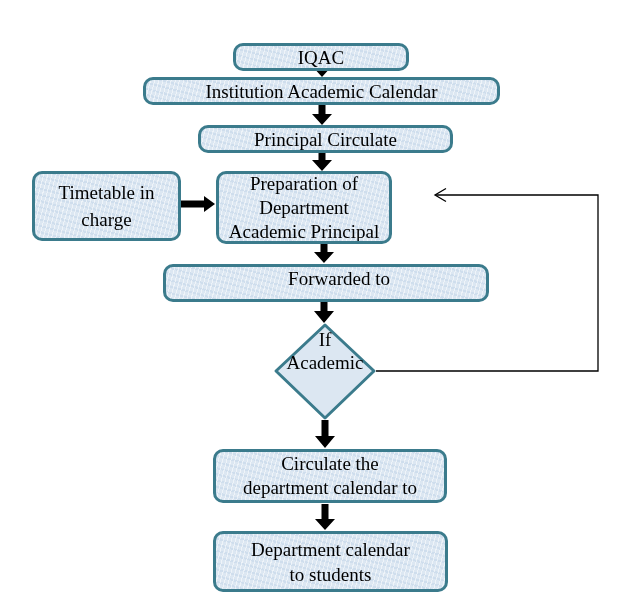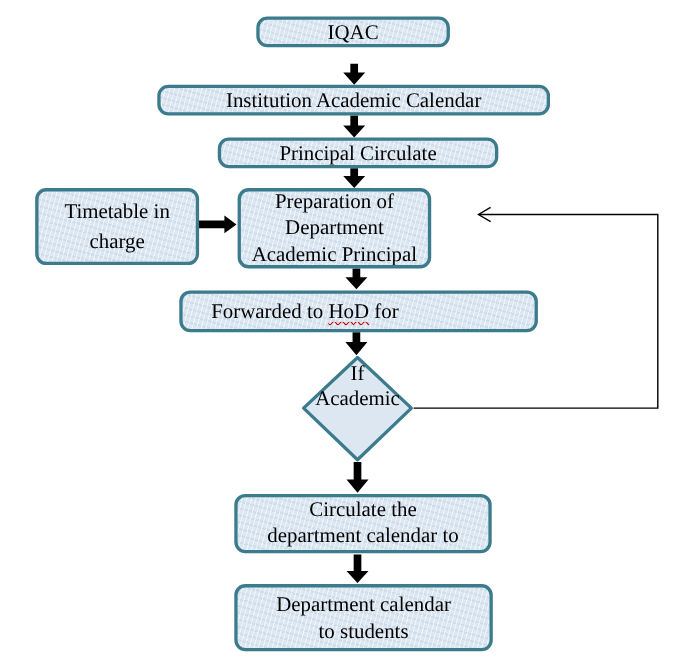--- a/index.html
+++ b/index.html
@@ -33,27 +33,27 @@
     display: flex;
     flex-direction: column;
     align-items: center;
     justify-content: center;
     text-align: center;
     font-size: 19px;
     line-height: 23px;
     overflow: hidden;
   }
   .node .line { display: block; }
-  #node-iqac          { left: 233px; top: 15px;  width: 176px; height: 28px; }
+  #node-iqac          { left: 233px; top: 43px;  width: 176px; height: 28px; }
   #node-institution   { left: 143px; top: 77px;  width: 357px; height: 28px; }
   #node-principal     { left: 198px; top: 125px; width: 255px; height: 28px; }
   #node-timetable     { left: 32px;  top: 171px; width: 149px; height: 70px; line-height: 27px; }
   #node-preparation   { left: 216px; top: 171px; width: 176px; height: 73px; line-height: 24px; }
   #node-forwarded     { left: 163px; top: 264px; width: 326px; height: 38px;
-                        flex-direction: row; justify-content: flex-start;
+                        flex-direction: column; justify-content: flex-start;
                         padding-left: 26px; text-align: left; }
   #node-circulate     { left: 213px; top: 449px; width: 234px; height: 54px; line-height: 24px; }
   #node-department    { left: 213px; top: 531px; width: 235px; height: 61px; line-height: 25px; align-items: center; }
   #decision-text {
     position: absolute;
     left: 276px; top: 327px;
     width: 98px; height: 48px;
     display: flex; flex-direction: column;
     align-items: center; justify-content: center;
     text-align: center;

